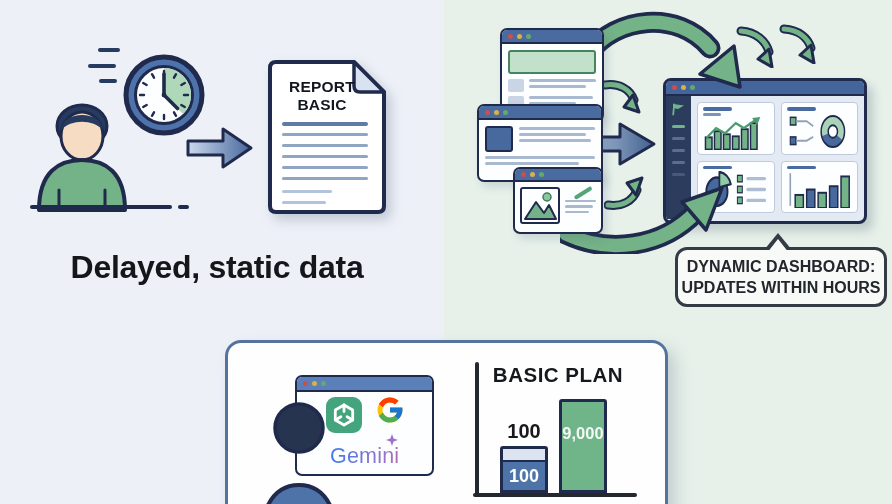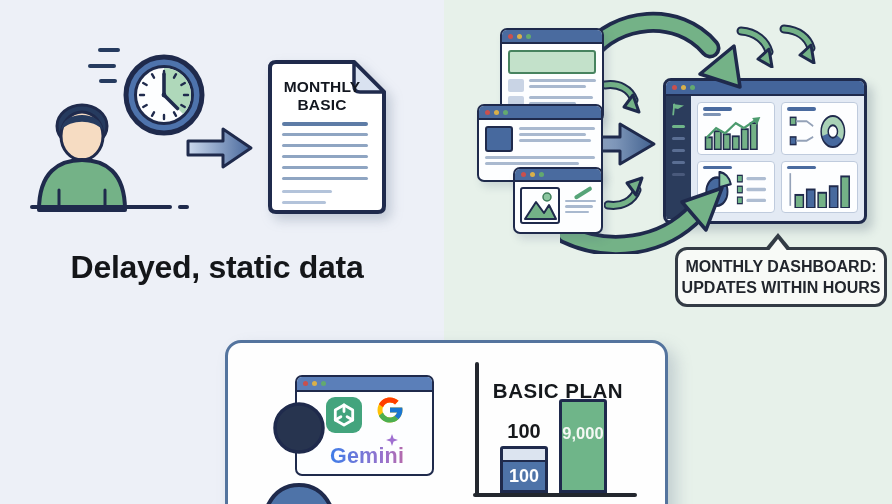--- a/index.html
+++ b/index.html
@@ -49,21 +49,21 @@
   .ptr-o{position:absolute;left:86px;top:-17px;width:0;height:0;
          border-left:14px solid transparent;border-right:14px solid transparent;border-bottom:17px solid #333B45}
   .ptr-i{position:absolute;left:89px;top:-11px;width:0;height:0;
          border-left:11px solid transparent;border-right:11px solid transparent;border-bottom:14px solid #F8FAF7}
   .bubble-text{padding-top:6px;text-align:center;font-size:16px;font-weight:800;line-height:1.33;color:#22262D}
 
   
   .card{position:absolute;left:225px;top:340px;width:437px;height:210px;background:#FEFEFE;
         border:3px solid #54749E;border-radius:16px;box-shadow:8px 8px 16px rgba(100,120,145,.28);
         z-index:4;overflow:hidden}
-  .gemini-text{font-size:21.5px;font-weight:700;color:#8A6FC5;letter-spacing:.2px}
+  .gemini-text{font-size:21.5px;font-weight:400;color:#8A6FC5;letter-spacing:.2px}
   @supports ((-webkit-background-clip:text) or (background-clip:text)){
     .gemini-text{background:linear-gradient(90deg,#3E7DE8 0%,#9B72CB 55%,#D65D7E 100%);
       -webkit-background-clip:text;background-clip:text;color:transparent}}
   .axis{position:absolute;background:#23272E;border-radius:2px}
   .bar-label-top{position:absolute;text-align:center;font-size:20px;font-weight:800;color:#17191C}
   .chart-title{position:absolute;text-align:center;font-size:20.5px;font-weight:800;letter-spacing:.5px;color:#15181C}
 </style>
 </head>
 <body>
 
@@ -116,21 +116,21 @@
       </defs>
     <path d="M3 17 L38 17 L38 5 L66 24 L38 43 L38 31 L3 31 Z" fill="url(#g1)" stroke="#1F2A4C" stroke-width="3" stroke-linejoin="round"></path>
   </svg>
 
   <div class="doc">
     <svg width="128" height="158" viewBox="0 0 128 158">
       <path d="M8 10 Q8 4 14 4 L92 4 L122 34 L122 148 Q122 154 116 154 L14 154 Q8 154 8 148 Z" fill="#FFFFFF" stroke="#1F2A4C" stroke-width="4" stroke-linejoin="round"></path>
       <path d="M92 4 L92 28 Q92 34 98 34 L122 34 Z" fill="#D9E2F0" stroke="#1F2A4C" stroke-width="3.5" stroke-linejoin="round"></path>
     </svg>
     <div class="doc-title">
-      <span>MONTHLY</span><br>
+      <span>REPORT</span><br>
       <span>BASIC</span>
     </div>
     <div class="doc-line" style="top:64px;height:4px;background:#5E7CA6"></div>
     <div class="doc-line" style="top:75px;height:3px;background:#8FA5C2"></div>
     <div class="doc-line" style="top:86px;height:3px;background:#8FA5C2"></div>
     <div class="doc-line" style="top:97px;height:3px;background:#8FA5C2"></div>
     <div class="doc-line" style="top:108px;height:3px;background:#8FA5C2"></div>
     <div class="doc-line" style="top:119px;height:3px;background:#8FA5C2"></div>
     <div class="doc-line" style="top:132px;width:50px;height:3px;background:#B3C3DA"></div>
     <div class="doc-line" style="top:143px;width:44px;height:3px;background:#B3C3DA"></div>
@@ -320,21 +320,21 @@
           </svg>
         </div>
       </div>
     </div>
   </div>
 
   <div class="bubble">
     <div class="ptr-o"></div>
     <div class="ptr-i"></div>
     <div class="bubble-text">
-      <span>MONTHLY DASHBOARD:</span><br>
+      <span>DYNAMIC DASHBOARD:</span><br>
       <span>UPDATES WITHIN HOURS</span>
     </div>
   </div>
 
   <div class="caption" style="left:458px;top:261px;width:196px;font-size:16.5px;font-weight:800;line-height:1.35">
     <br>
   </div>
 
   <div class="card">
     <div class="browser" style="left:67px;top:32px;width:135px;height:97px;box-shadow:none;z-index:1">
@@ -361,21 +361,21 @@
         </svg>
         <div class="abs gemini-text" style="left:33px;top:52px;width:100px">Gemini</div>
       </div>
     </div>
 
     <svg class="abs" style="left:27px;top:56px;z-index:3" width="88" height="150" viewBox="0 0 88 150">
       <path d="M4 150 C6 102 22 86 44 86 C66 86 82 102 84 150 Z" fill="#4E73A8" stroke="#1F2A4C" stroke-width="4" stroke-linejoin="round"></path>
       <circle cx="44" cy="29" r="24" fill="#27344F" stroke="#1F2A4C" stroke-width="3.5"></circle>
     </svg>
 
-    <div class="chart-title" style="left:252px;top:36px;width:156px">BASIC PLAN</div>
+    <div class="chart-title" style="left:252px;top:20px;width:156px">BASIC PLAN</div>
     <div class="axis" style="left:247px;top:19px;width:3.5px;height:134px"></div>
     <div class="axis" style="left:245px;top:150px;width:164px;height:3.5px"></div>
 
     <div class="bar-label-top" style="left:272px;top:77px;width:48px">100</div>
     <div class="abs" style="left:272px;top:103px;width:48px;height:47px;border:3px solid #1F2A4C;border-radius:3px 3px 0 0;box-sizing:border-box;overflow:hidden;display:flex;flex-direction:column">
       <div style="height:11px;background:#DCE4F0;border-bottom:2.5px solid #1F2A4C"></div>
       <div style="flex:1;background:#4E73A8;display:flex;align-items:center;justify-content:center;color:#fff;font-size:18px;font-weight:700">100</div>
     </div>
     <div class="abs" style="left:331px;top:56px;width:48px;height:94px;background:#6FB589;border:3px solid #1F2A4C;border-radius:3px 3px 0 0;box-sizing:border-box">
       <div style="margin-top:22px;text-align:center;color:#F4F8F4;font-size:16.5px;font-weight:700">9,000</div>

